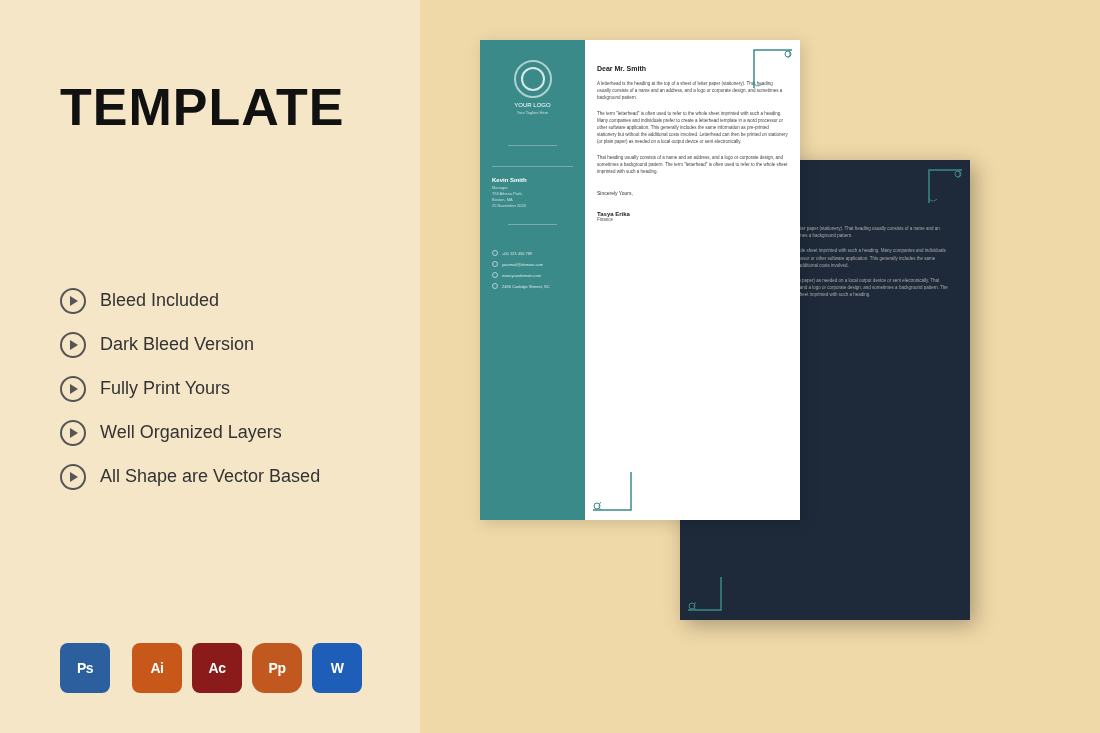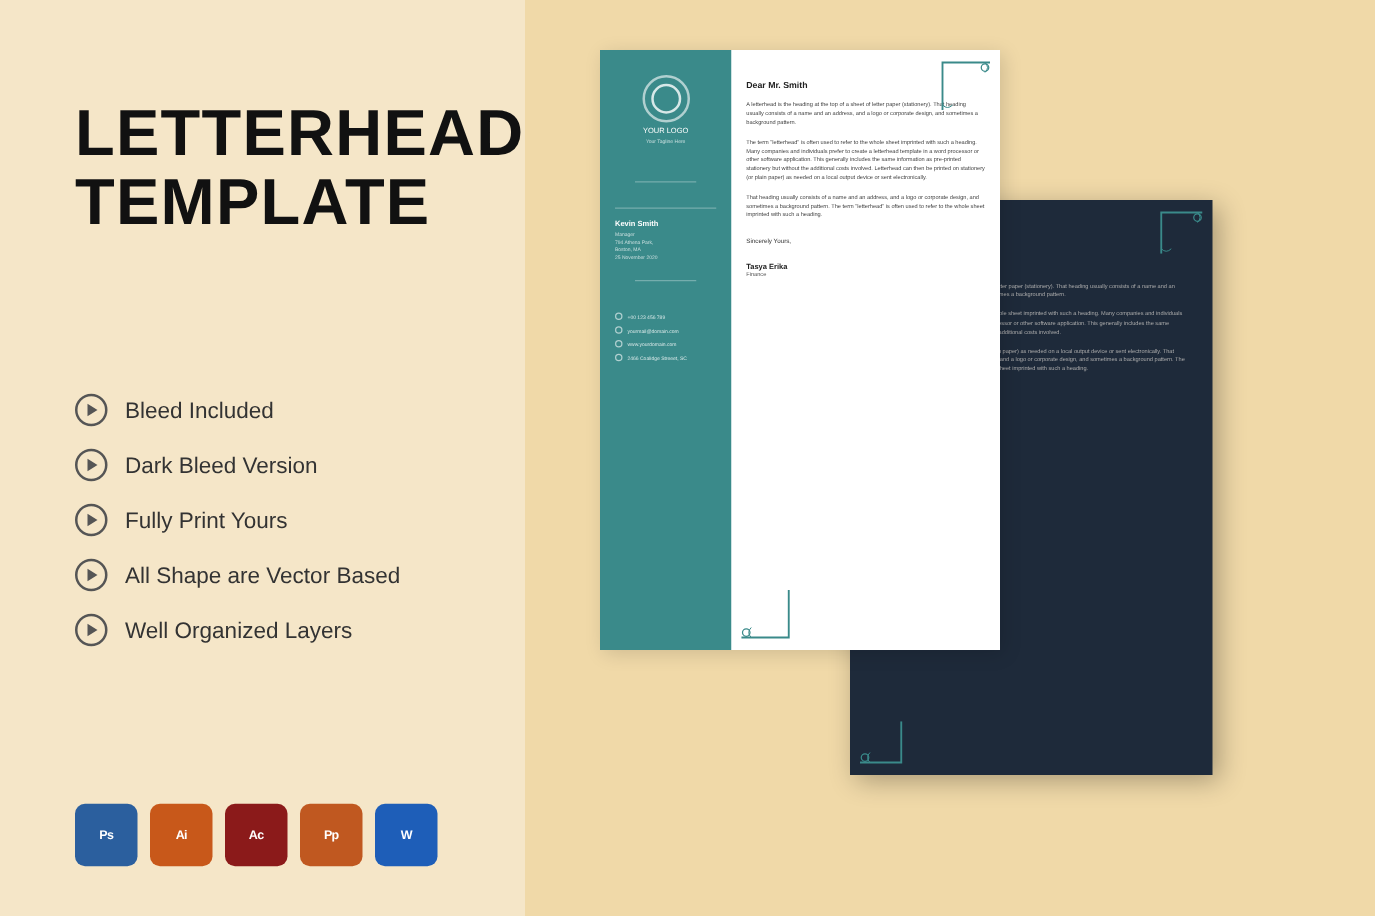--- a/index.html
+++ b/index.html
@@ -83,28 +83,28 @@
       margin-top: 20px;
     }
 
     .sw-icon {
       width: 50px;
       height: 50px;
       border-radius: 8px;
       display: flex;
       align-items: center;
       justify-content: center;
-      font-size: 10px;
+      font-size: 14px;
       font-weight: 900;
       color: white;
       letter-spacing: -0.5px;
     }
 
     .sw-ps { background-color: #2b5f9e; }
-    .sw-ai { background-color: #c8581a; }
+    .sw-ai { background-color: #c8581a; margin-left: 12px; }
     .sw-ac { background-color: #8b0000; text-align: center; }
     .sw-pp { background-color: #c8581a; }
     .sw-wd { background-color: #1e5eb8; }
 
     
     .right-panel {
       width: 680px;
       height: 733px;
       background-color: #f0d9a8;
       position: relative;
@@ -342,59 +342,58 @@
       width: 100%;
       height: 100%;
     }
   </style>
 </head>
 <body>
 
 <div class="left-panel">
   <div class="title-section">
     <div class="main-title">
-      <div>LETTERHEAD</div>
       <div>TEMPLATE</div>
     </div>
   </div>
 
   <div class="features-list">
     <div class="feature-item">
       <div class="feature-icon"></div>
       <span class="feature-text">Bleed Included</span>
     </div>
     <div class="feature-item">
       <div class="feature-icon"></div>
       <span class="feature-text">Dark Bleed Version</span>
     </div>
     <div class="feature-item">
       <div class="feature-icon"></div>
       <span class="feature-text">Fully Print Yours</span>
     </div>
     <div class="feature-item">
       <div class="feature-icon"></div>
-      <span class="feature-text">All Shape are Vector Based</span>
+      <span class="feature-text">Well Organized Layers</span>
     </div>
     <div class="feature-item">
       <div class="feature-icon"></div>
-      <span class="feature-text">Well Organized Layers</span>
+      <span class="feature-text">All Shape are Vector Based</span>
     </div>
   </div>
 
   <div class="software-icons">
     <div class="sw-icon sw-ps">
       <span>Ps</span>
     </div>
     <div class="sw-icon sw-ai">
       <span>Ai</span>
     </div>
     <div class="sw-icon sw-ac" style="background:#8b1a1a;">
       <span>Ac</span>
     </div>
-    <div class="sw-icon sw-pp" style="background:#c05820;">
+    <div class="sw-icon sw-pp" style="background:#c05820;border-radius:13px;">
       <span>Pp</span>
     </div>
     <div class="sw-icon sw-wd">
       <span>W</span>
     </div>
   </div>
 </div>
 
 <div class="right-panel">
 

